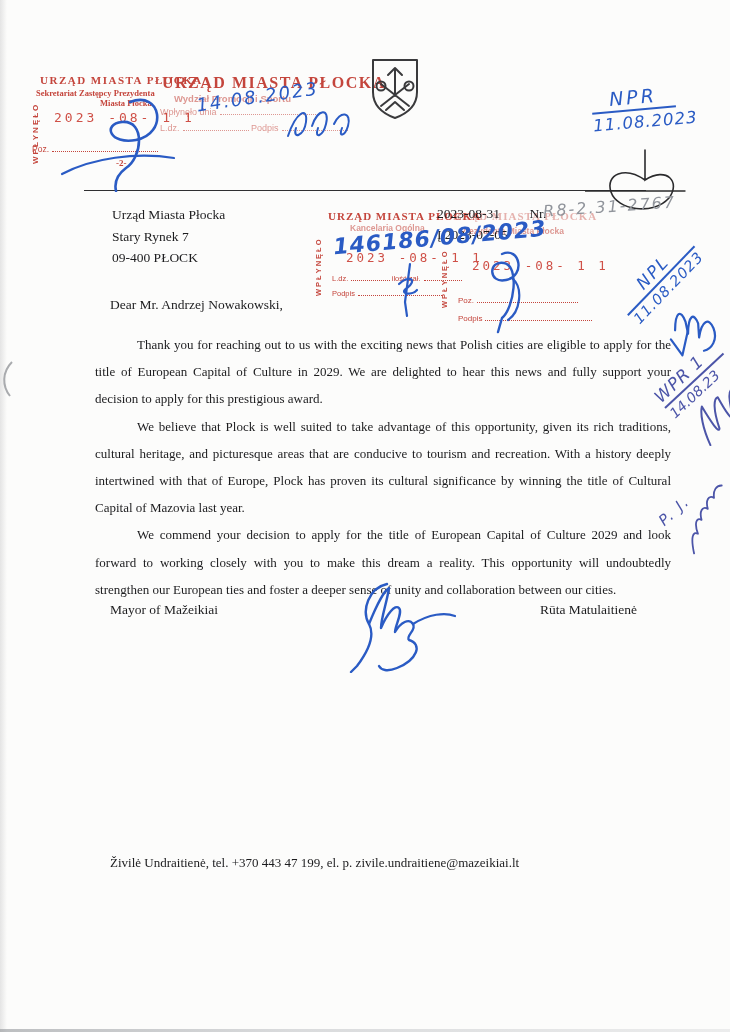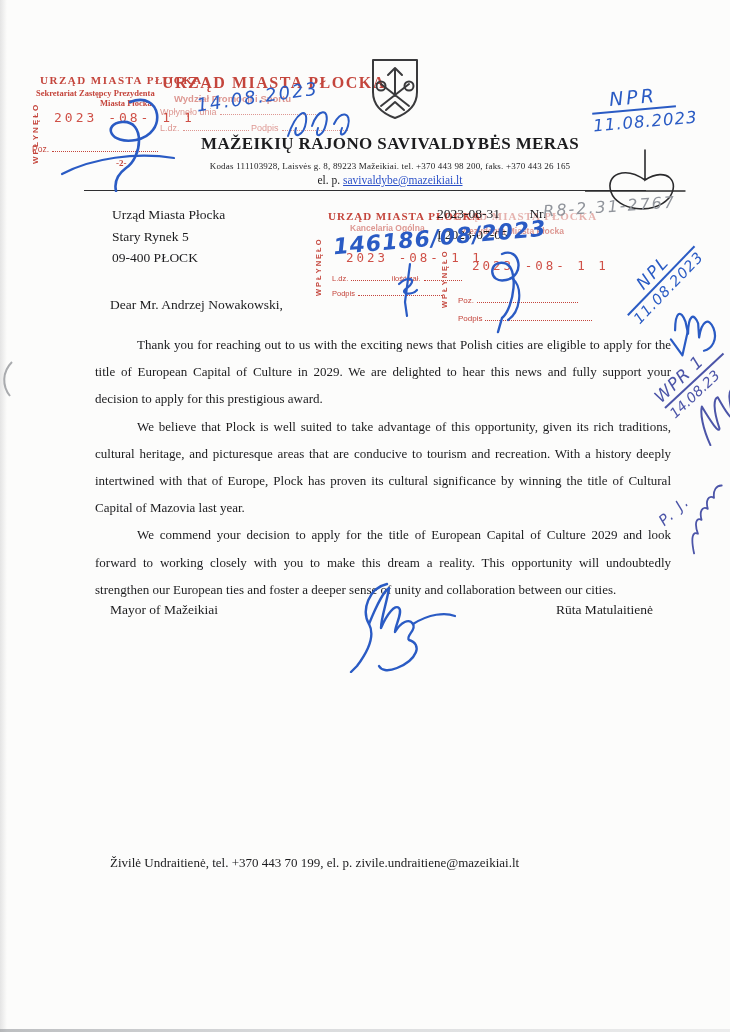--- a/index.html
+++ b/index.html
@@ -39,21 +39,21 @@
   
   .typed{z-index:2;font-size:13.5px;}
   .recipient{left:112px;top:204px;line-height:21.5px;}
   .refline{left:437px;top:206px;white-space:nowrap;text-align:right;}
   .refline .nr{margin-left:26px;}
   .reply{left:437px;top:227px;}
   .salut{left:110px;top:297px;}
   .body-text{left:95px;top:331px;width:576px;font-size:13px;line-height:27.2px;text-align:justify;z-index:2;}
   .body-text p{margin:0;text-indent:42px;}
   .signoff-role{left:110px;top:602px;}
-  .signoff-name{left:556px;top:602px;}
+  .signoff-name{left:540px;top:602px;}
   .footer-line{left:110px;top:855px;font-size:13px;}
 </style>
 </head>
 <body>
 
 <div class="page">
 
   <div class="abs edge-left"></div>
   <div class="abs edge-bottom"></div>
 
@@ -108,35 +108,30 @@
       <path d="M15,50 L43,28 M15,28 L43,50"></path>
       <path d="M20,54 L29,46 L38,54"></path>
     </g>
   </svg>
 
   <div class="abs ink" style="left:592px;top:86px;transform:rotate(-5deg);text-align:center;width:84px;">
     <div style="font-size:19px;letter-spacing:3px;border-bottom:2px solid #2a5bc4;padding-bottom:1px;">NPR</div>
     <div style="font-size:16.5px;letter-spacing:1px;margin-top:2px;">11.08.2023</div>
   </div>
 
-  <div class="abs letterhead">
-    <div class="lh-title">MAŽEIKIŲ RAJONO SAVIVALDYBĖS MERAS</div>
-    <div class="lh-info">Kodas 111103928, Laisvės g. 8, 89223 Mažeikiai. tel. +370 443  98 200, faks. +370 443  26 165</div>
-    <div class="lh-email"><span>el. p. </span><a class="email-link">savivaldybe@mazeikiai.lt</a></div>
-  </div>
   <div class="abs rule"></div>
 
   <svg class="abs blackpen" style="left:585px;top:146px;z-index:3" width="102" height="64" viewBox="0 0 102 64">
     <path d="M0,45 L100,45" stroke-width="1.4"></path>
     <path d="M60,4 L60,34 C82,20 96,36 84,52 C68,70 32,64 26,46 C20,28 40,20 60,34" stroke-width="1.6"></path>
   </svg>
 
   <div class="abs typed recipient">
     <div>Urząd Miasta Płocka</div>
-    <div>Stary Rynek 5</div>
+    <div>Stary Rynek 7</div>
     <div>09-400 PŁOCK</div>
   </div>
 
   <div class="abs typed refline">
     <span>2023-08-31</span>
     <span class="nr">Nr.</span>
   </div>
   <div class="abs pencil" style="left:543px;top:197px;font-size:16px;letter-spacing:2px;transform:rotate(-4deg);">R8-2.31-2767</div>
   <div class="abs typed reply">Į 2023-07-05</div>
 
@@ -214,15 +209,15 @@
   </div>
 
   <div class="abs typed signoff-role">Mayor of Mažeikiai</div>
   <svg class="abs sig" style="left:325px;top:578px;z-index:4" width="135" height="95" viewBox="0 0 135 95">
     <path d="M62,6 C44,10 36,32 44,46 C50,57 44,72 32,88 L26,94" stroke-width="2.4"></path>
     <path d="M44,46 C52,26 60,12 64,10 C62,24 56,40 56,50 C62,36 70,26 74,30 C78,34 70,48 70,54 C76,44 84,40 88,46 C92,52 80,58 84,62 C98,66 92,82 72,90 C62,94 56,92 54,88" stroke-width="2.4"></path>
     <path d="M88,46 C104,36 120,34 130,38" stroke-width="2.2"></path>
   </svg>
   <div class="abs typed signoff-name">Rūta Matulaitienė</div>
 
-  <div class="abs typed footer-line">Živilė Undraitienė, tel. +370 443 70 199, el. p. zivile.undraitiene@mazeikiai.lt</div>
+  <div class="abs typed footer-line">Živilė Undraitienė, tel. +370 443 47 199, el. p. zivile.undraitiene@mazeikiai.lt</div>
 
 </div>
 
 </body></html>

